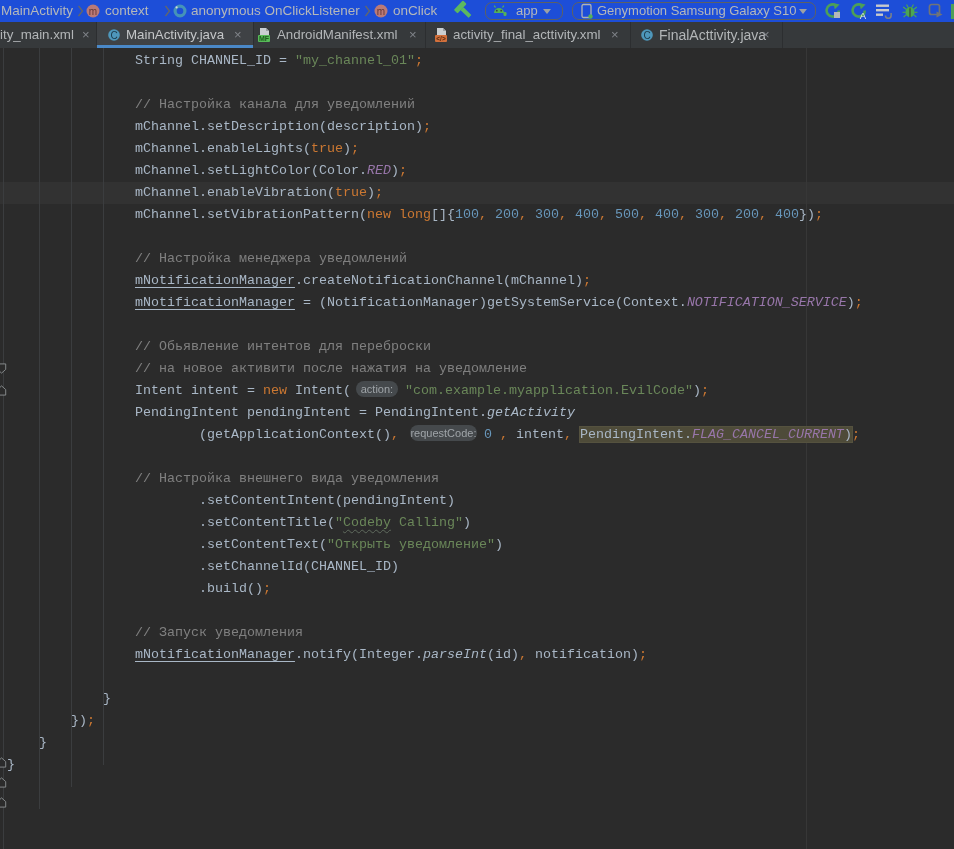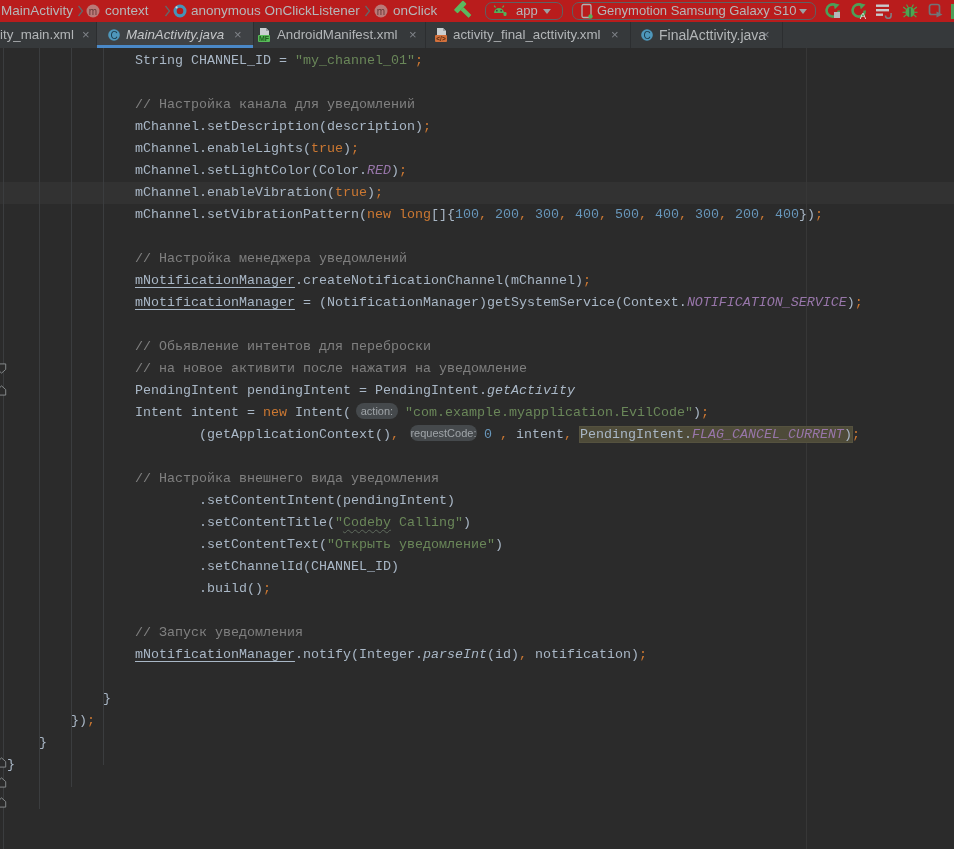--- a/index.html
+++ b/index.html
@@ -1,18 +1,18 @@
 <!DOCTYPE html>
 <html><head>
 <meta charset="utf-8">
 <style>
 * { margin:0; padding:0; box-sizing:border-box; }
 html,body { width:954px; height:849px; overflow:hidden; background:#2b2b2b;
   font-family:"Liberation Sans", sans-serif; }
-#navbar { position:absolute; left:0; top:0; width:954px; height:22px; background:#b91c1c; }
+#navbar { position:absolute; left:0; top:0; width:954px; height:22px; background:#1d4ed8; }
 #tabbar { position:absolute; left:0; top:22px; width:954px; height:26px; background:#36393b; }
 #editor { position:absolute; left:0; top:48px; width:954px; height:801px; background:#2b2b2b; }
 .bc { position:absolute; top:0; height:22px; line-height:22px; color:#b5b8ba; font-size:13.5px; white-space:nowrap; }
 .sep { position:absolute; top:4px; width:7px; height:14px; }
 .ticon { position:absolute; }
 .tabtext { position:absolute; top:0; height:26px; line-height:26px; font-size:13.3px; color:#b3b6b8; white-space:nowrap; }
 .tclose { position:absolute; top:0; height:26px; line-height:26px; font-size:13px; color:#80848a; }
 .tsep { position:absolute; top:22px; width:1px; height:26px; background:#2c2e30; }
 .vline { position:absolute; width:1px; background:#3b3d3f; }
 #code { position:absolute; left:7px; top:2px; font-family:"Liberation Mono", monospace;
@@ -66,22 +66,22 @@
 <div>                mChannel.setLightColor(Color.<span class="f">RED</span>)<span class="k">;</span></div>
 <div>                mChannel.enableVibration(<span class="k">true</span>)<span class="k">;</span></div>
 <div>                mChannel.setVibrationPattern(<span class="k">new long</span>[]{<span class="n">100</span><span class="k">,</span> <span class="n">200</span><span class="k">,</span> <span class="n">300</span><span class="k">,</span> <span class="n">400</span><span class="k">,</span> <span class="n">500</span><span class="k">,</span> <span class="n">400</span><span class="k">,</span> <span class="n">300</span><span class="k">,</span> <span class="n">200</span><span class="k">,</span> <span class="n">400</span>})<span class="k">;</span></div>
 <div></div>
 <div>                <span class="c">// Настройка менеджера уведомлений</span></div>
 <div>                <span class="u">mNotificationManager</span>.createNotificationChannel(mChannel)<span class="k">;</span></div>
 <div>                <span class="u">mNotificationManager</span> = (NotificationManager)getSystemService(Context.<span class="f">NOTIFICATION_SERVICE</span>)<span class="k">;</span></div>
 <div></div>
 <div>                <span class="c">// Обьявление интентов для переброски</span></div>
 <div>                <span class="c">// на новое активити после нажатия на уведомление</span></div>
+<div>                Intent intent = <span class="k">new</span> Intent(<span class="chip" style="width:42px;margin-left:5px;margin-right:7px;">action:</span><span class="s">"com.example.myapplication.EvilCode"</span>)<span class="k">;</span></div>
 <div>                PendingIntent pendingIntent = PendingIntent.<span class="i">getActivity</span></div>
-<div>                Intent intent = <span class="k">new</span> Intent(<span class="chip" style="width:42px;margin-left:5px;margin-right:7px;">action:</span><span class="s">"com.example.myapplication.EvilCode"</span>)<span class="k">;</span></div>
 <div>                        (getApplicationContext()<span class="k">,</span><span class="chip" style="width:67px;margin-left:11px;margin-right:7px;">requestCode:</span><span class="n">0</span> <span class="k">,</span> intent<span class="k">,</span> <span class="hlbox">PendingIntent.<span class="f">FLAG_CANCEL_CURRENT</span>)</span><span class="k">;</span></div>
 <div></div>
 <div>                <span class="c">// Настройка внешнего вида уведомления</span></div>
 <div>                        .setContentIntent(pendingIntent)</div>
 <div>                        .setContentTitle(<span class="s">"<span class="w">Codeby</span> Calling"</span>)</div>
 <div>                        .setContentText(<span class="s">"Открыть уведомление"</span>)</div>
 <div>                        .setChannelId(CHANNEL_ID)</div>
 <div>                        .build()<span class="k">;</span></div>
 <div></div>
 <div>                <span class="c">// Запуск уведомления</span></div>
@@ -187,21 +187,21 @@
   <div class="tsep" style="left:253px;top:0;height:23px;"></div>
   <div class="tsep" style="left:425px;top:0;height:26px;"></div>
   <div class="tsep" style="left:630px;top:0;height:26px;"></div>
   <div class="tsep" style="left:782px;top:0;height:26px;"></div>
   <span class="tabtext" style="left:0;">ity_main.xml</span>
   <span class="tclose" style="left:82px;">×</span>
   <svg class="ticon" style="left:107px;top:6px;" width="14" height="14">
       <circle cx="7" cy="7" r="5.8" fill="#4e97bb"></circle>
       <text x="7" y="10.6" font-size="10" fill="#1c3a4a" text-anchor="middle" font-family="Liberation Sans">C</text>
     </svg>
-  <span class="tabtext" style="left:126px;color:#c4c6c8;font-style:italic;">MainActivity.java</span>
+  <span class="tabtext" style="left:126px;color:#c4c6c8;">MainActivity.java</span>
   <span class="tclose" style="left:234px;">×</span>
   <svg class="ticon" style="left:256px;top:5px;" width="16" height="16" viewBox="0 0 16 16">
     <path d="M4 1 h6 l3 3 v5 H4 z" fill="#c9ced1"></path>
       <path d="M10 1 l3 3 h-3 z" fill="#9aa0a4"></path>
     <rect x="2" y="8" width="12" height="7" rx="1" fill="#57bb58"></rect>
     <text x="8" y="13.8" font-size="7" fill="#1d5c1e" text-anchor="middle" font-weight="bold" font-family="Liberation Sans">MF</text>
   </svg>
   <span class="tabtext" style="left:277px;">AndroidManifest.xml</span>
   <span class="tclose" style="left:409px;">×</span>
   <svg class="ticon" style="left:433px;top:5px;" width="16" height="16" viewBox="0 0 16 16">

